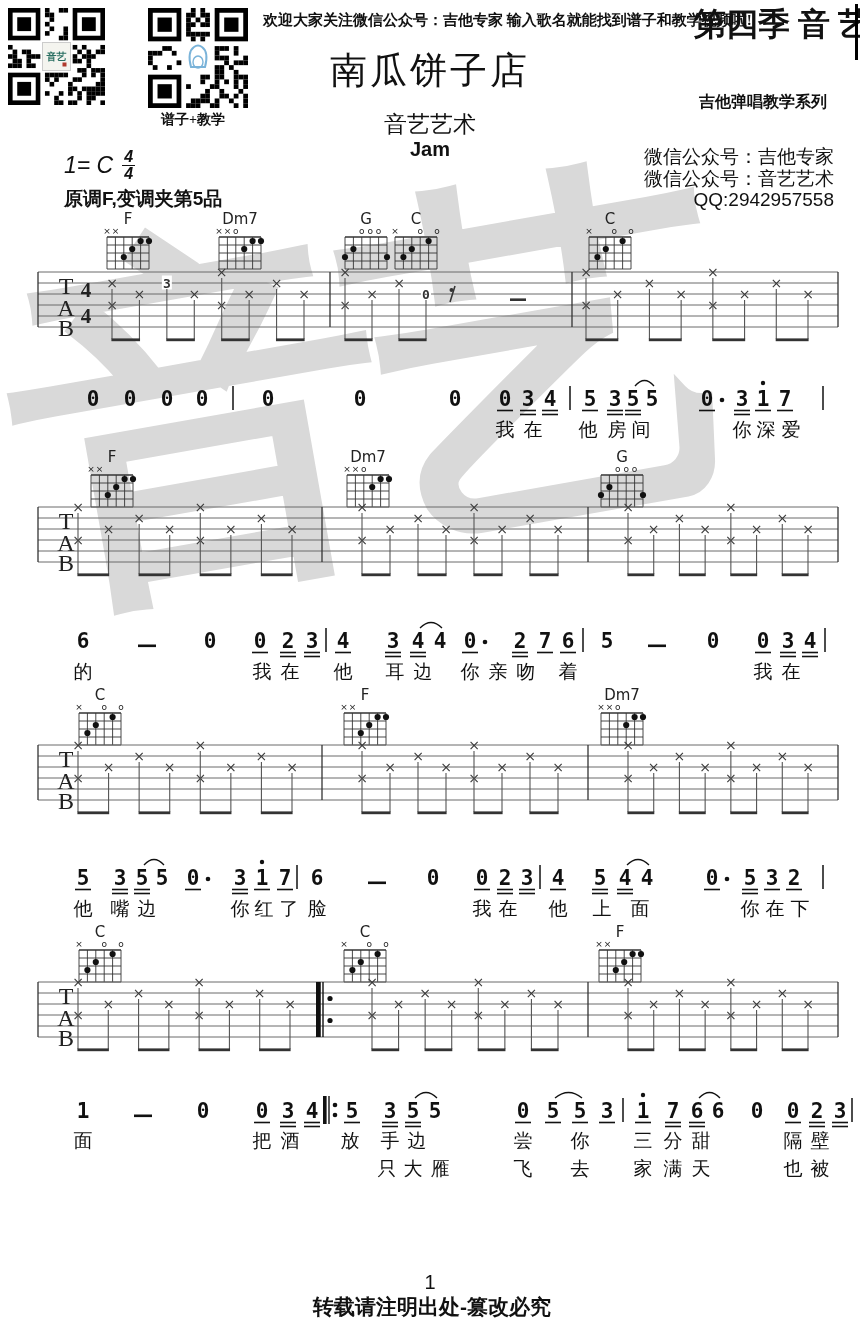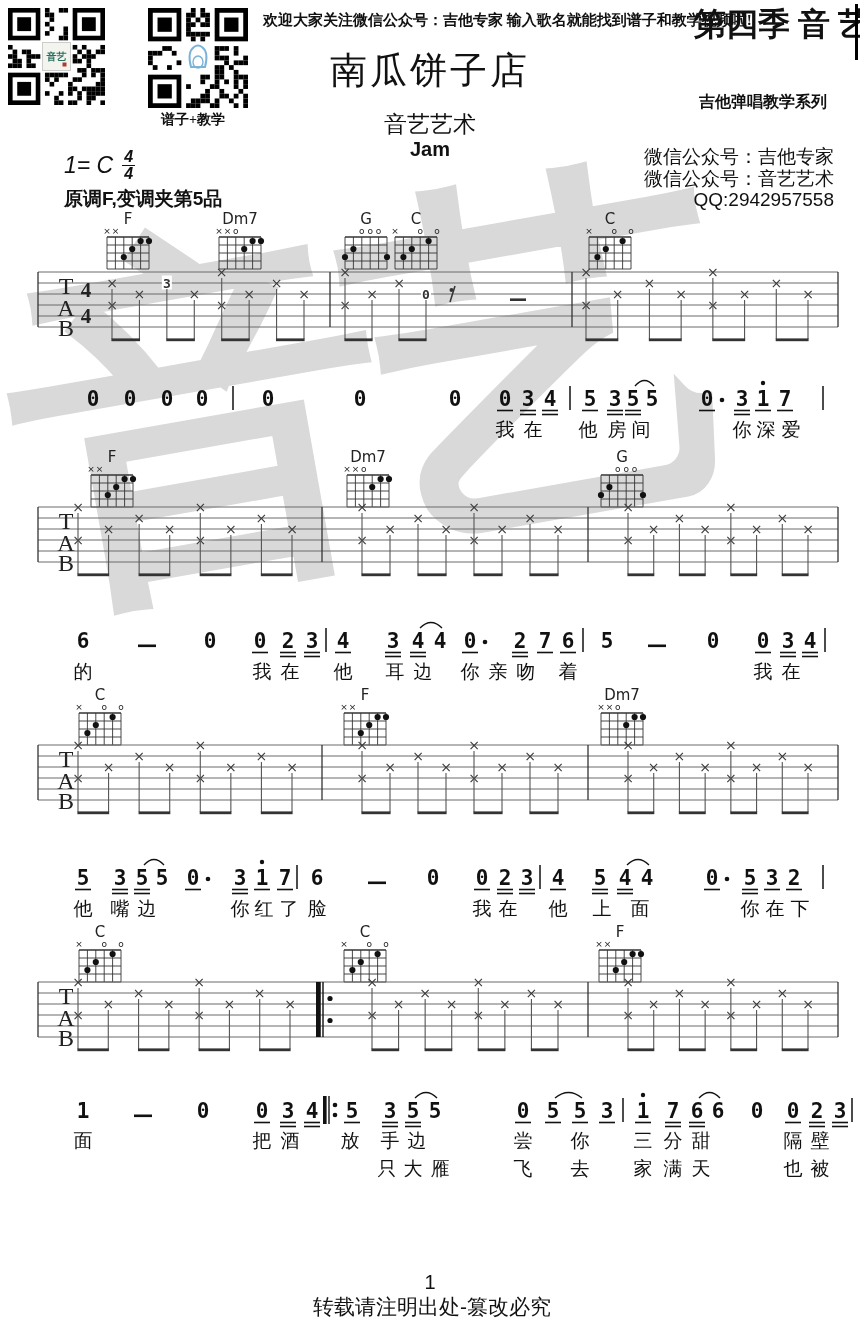--- a/index.html
+++ b/index.html
@@ -23,21 +23,21 @@
   #artist{left:430px;top:138px;font-size:20px;font-weight:600;}
   #keyrow{left:64px;top:149px;font-size:23px;font-style:italic;}
   .frac{display:inline-block;vertical-align:-6px;margin-left:9px;text-align:center;
         font-size:16px;font-weight:bold;line-height:1.0;}
   .frac .ft{display:block;border-bottom:1.5px solid #111;padding:0 2px;}
   .frac .fb{display:block;padding:0 2px;}
   #capo{left:64px;top:186px;font-size:19px;font-weight:bold;}
   #contact{right:26px;top:146px;font-size:19px;line-height:21.5px;text-align:right;}
   .lyr{position:absolute;transform:translateX(-50%);font-size:19px;white-space:nowrap;z-index:1;}
   #pageno{left:430px;top:1271px;font-size:20px;}
-  #notice{left:432px;top:1293px;font-size:21px;font-weight:400;}
+  #notice{left:432px;top:1293px;font-size:21px;font-weight:700;}
   #edge-sliver{left:855px;top:4px;width:3px;height:56px;background:#000;}
   svg{position:absolute;overflow:visible;}
 </style>
 </head>
 <body>
 
 <div id="page">
   <div id="watermark">音艺</div>
 
   <svg id="qr1" class="abs z1" style="left:8px;top:8px;" width="97" height="97">

